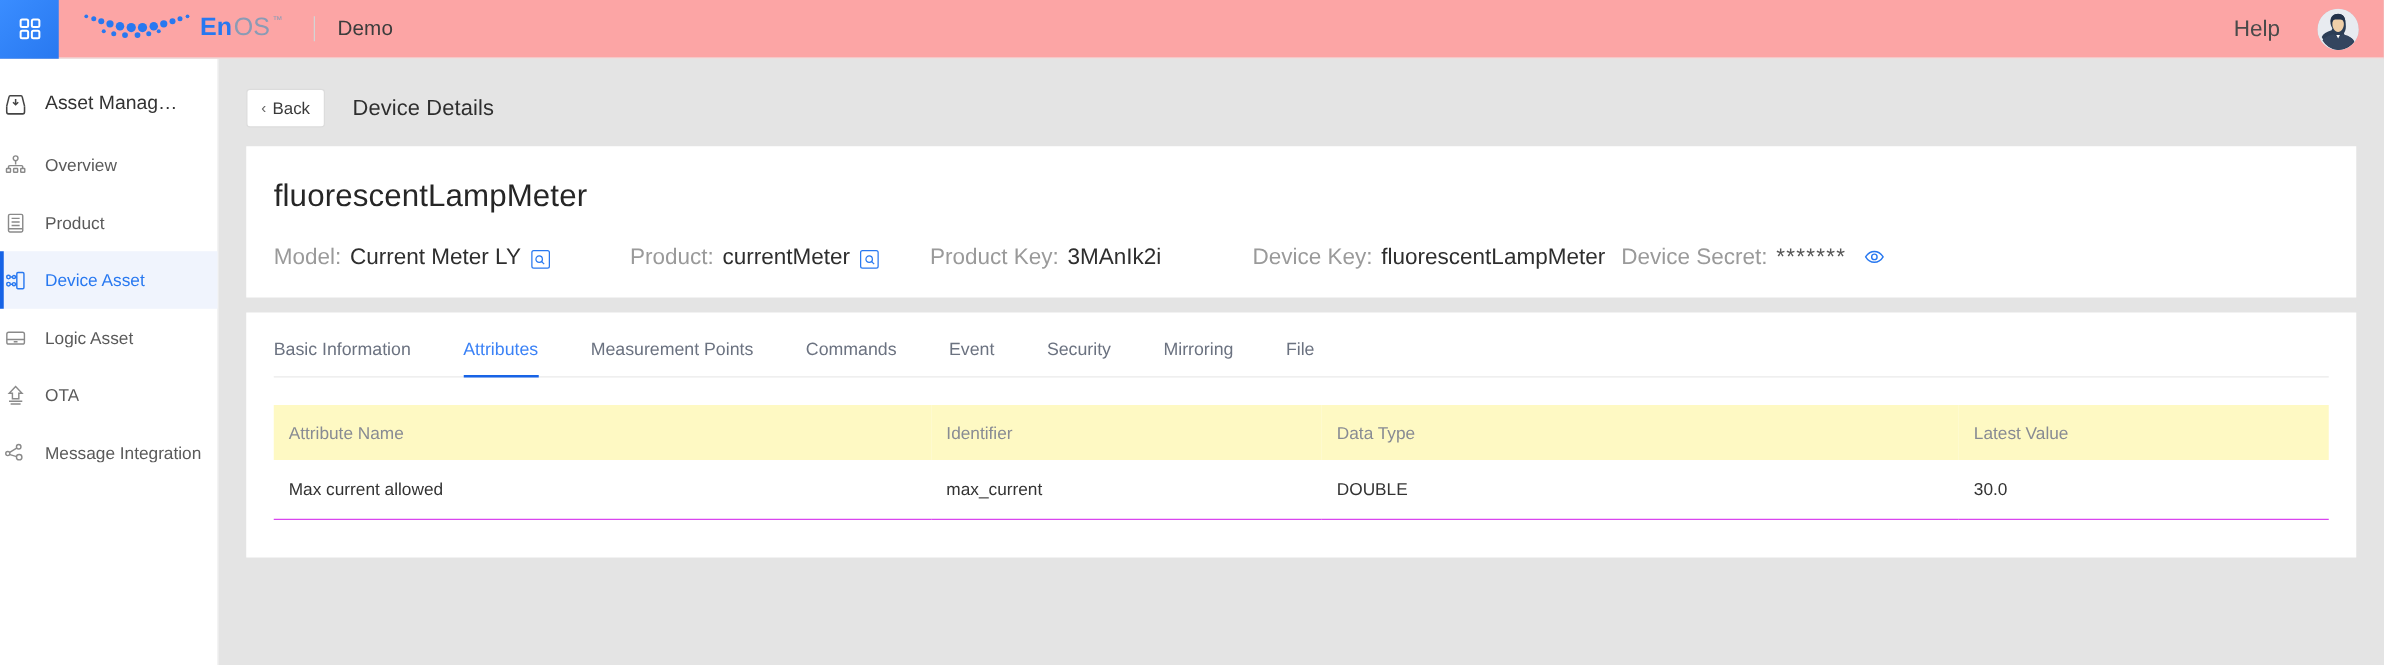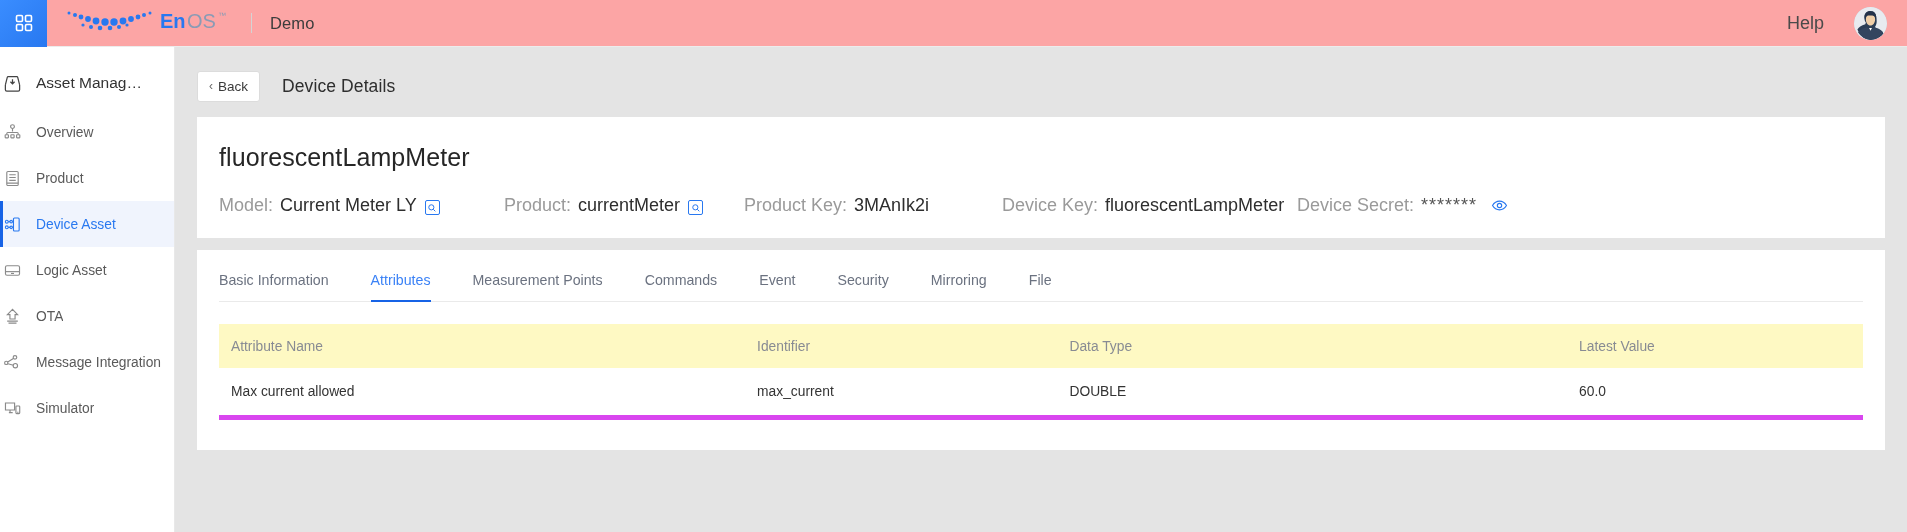--- a/index.html
+++ b/index.html
@@ -243,21 +243,21 @@
     font-weight: 400;
     font-size: 13.8px;
     color: #888b93;
     padding: 14px 0 14px 12px;
     height: 44px;
   }
   .tbl td {
     font-size: 13.8px;
     color: #333;
     padding: 16px 0 16px 12px;
-    border-bottom: 5px solid #d946ef;
+    border-bottom: 1px solid #d946ef;
     height: 44px;
   }
   .col-a { width: 32%; }
   .col-b { width: 19%; }
   .col-c { width: 31%; }
   .col-d { width: 18%; }
 </style>
 </head>
 <body>
 
@@ -397,31 +397,20 @@
       <svg width="19" height="19" viewBox="0 0 20 20" fill="none" stroke="currentColor" stroke-width="1.2">
         <circle cx="3.4" cy="10.4" r="1.7"></circle>
         <circle cx="12.6" cy="4.6" r="1.9"></circle>
         <circle cx="13" cy="13.4" r="2.3"></circle>
         <path d="M5 9.4l5.9-3.6M5.2 11.3l5.7 1.6"></path>
       </svg>
     </span>
     <span class="nav-label">Message Integration</span>
   </div>
 
-  <div class="nav-item">
-    <span class="nav-ico">
-      <svg width="19" height="19" viewBox="0 0 20 20" fill="none" stroke="currentColor" stroke-width="1.2">
-        <path d="M2.6 4.2h9.6v7.4H2.6z"></path>
-        <path d="M6.2 14.3h4M7.4 11.6v2.7"></path>
-        <rect x="13.6" y="7.4" width="4" height="8" rx=".8"></rect>
-        <path d="M14.9 14h1.4"></path>
-      </svg>
-    </span>
-    <span class="nav-label">Simulator</span>
-  </div>
 </div>
 
 <div class="content">
 
   <div class="page-head">
     <div class="back-btn">
       <span class="back-chev">‹</span>
       <span>Back</span>
     </div>
     <div class="page-title">Device Details</div>
@@ -497,18 +486,18 @@
           <th class="col-b">Identifier</th>
           <th class="col-c">Data Type</th>
           <th class="col-d">Latest Value</th>
         </tr>
       </thead>
       <tbody>
         <tr>
           <td>Max current allowed</td>
           <td>max_current</td>
           <td>DOUBLE</td>
-          <td>60.0</td>
+          <td>30.0</td>
         </tr>
       </tbody>
     </table>
   </div>
 </div>
 
 </body></html>

